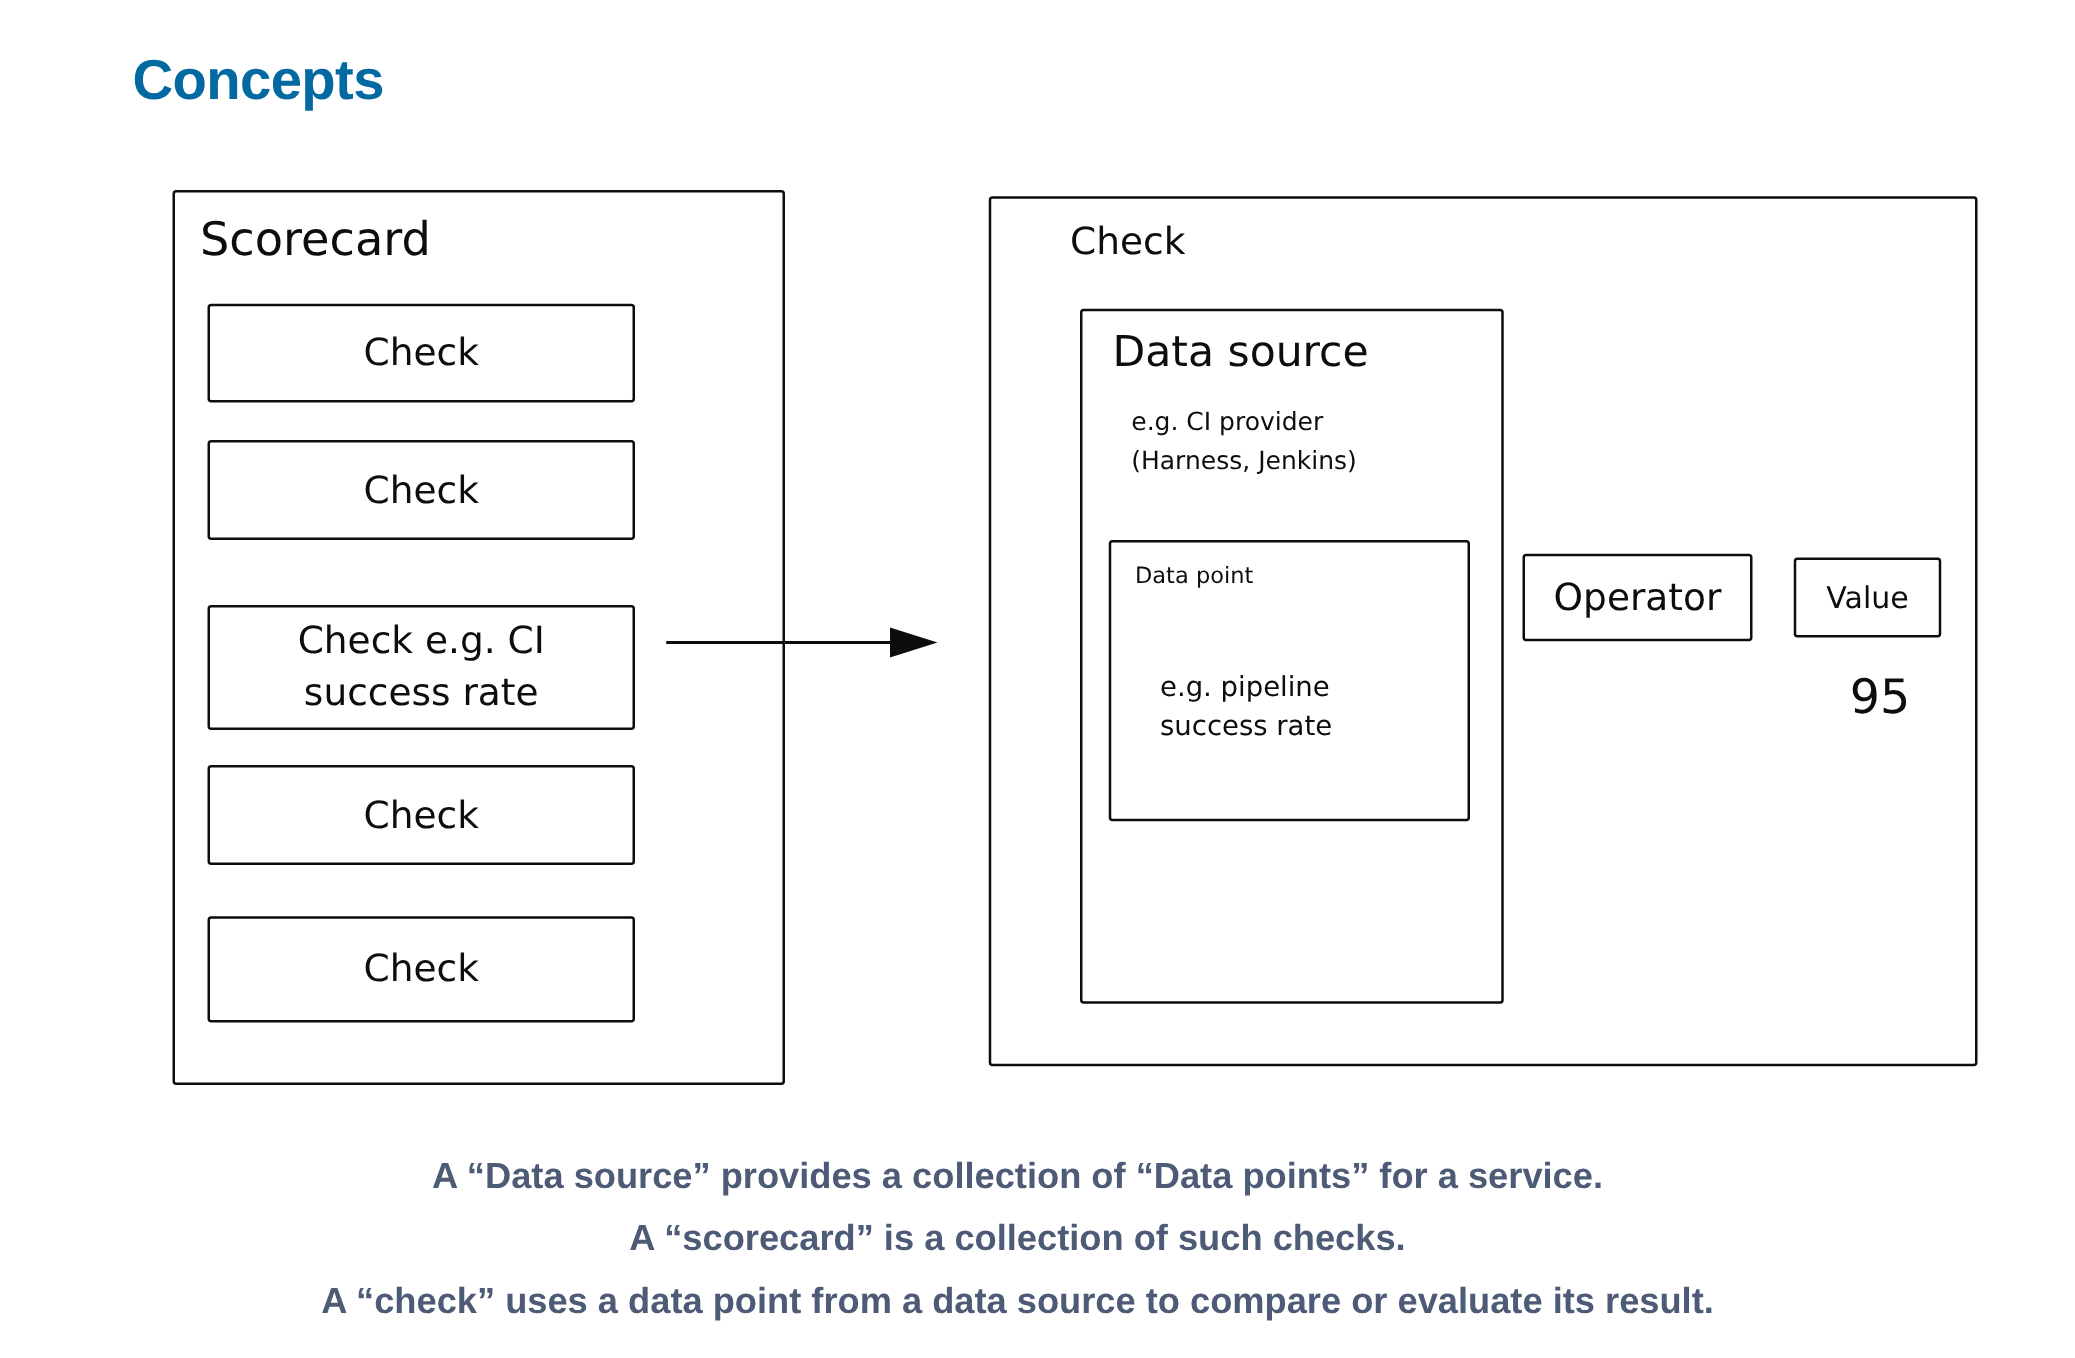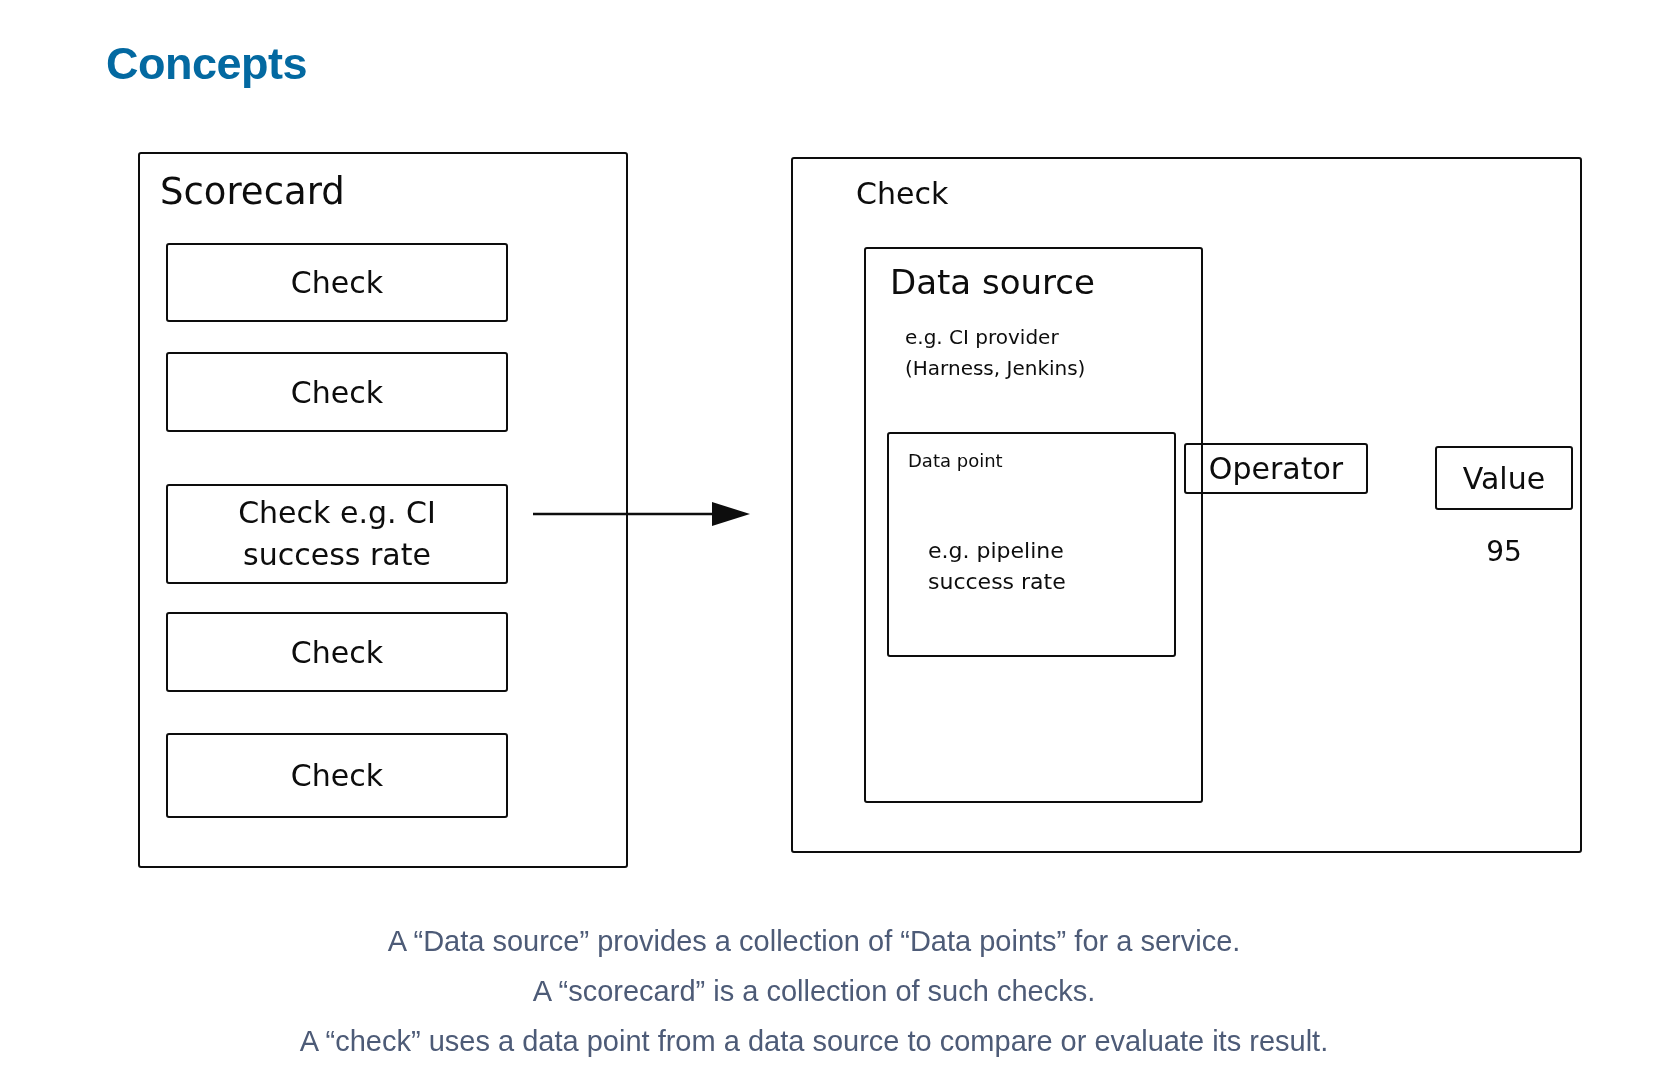--- a/index.html
+++ b/index.html
@@ -72,42 +72,42 @@
   }
 
   .datapoint-box   { left: 887px; top: 432px; width: 289px; height: 225px; }
   .datapoint-label { left: 908px; top: 450px; font-size: 18px; }
   .datapoint-example {
     left: 928px; top: 535px;
     font-size: 22px; line-height: 31px;
     white-space: pre-line;
   }
 
-  .operator-box   { left: 1184px; top: 443px; width: 184px; height: 51px; font-size: 30px; }
+  .operator-box   { left: 1218px; top: 443px; width: 184px; height: 70px; font-size: 30px; }
   .operator-example {
     left: 1168px; top: 536px;
     font-size: 25px; line-height: 32px;
     white-space: pre-line;
   }
 
-  .value-box { left: 1435px; top: 446px; width: 138px; height: 64px; font-size: 30px; }
+  .value-box { left: 1435px; top: 446px; width: 118px; height: 64px; font-size: 24px; }
   .value-example {
     left: 1435px; top: 535px; width: 138px;
-    font-size: 28px; text-align: center;
+    font-size: 38px; text-align: center;
   }
 
   
   .caption {
     left: 0; top: 916px; width: 1628px;
     text-align: center;
     font-size: 29px;
     line-height: 50px;
     color: #4d5b77;
   }
-  .caption p { margin: 0; }
+  .caption p { margin: 0; font-weight: bold; }
 </style>
 </head>
 <body>
 
 <div class="page">
 
   <h1 class="abs page-title">Concepts</h1>
 
   <div class="sketch-box scorecard-box"></div>
   <div class="abs hand scorecard-label">Scorecard</div>

